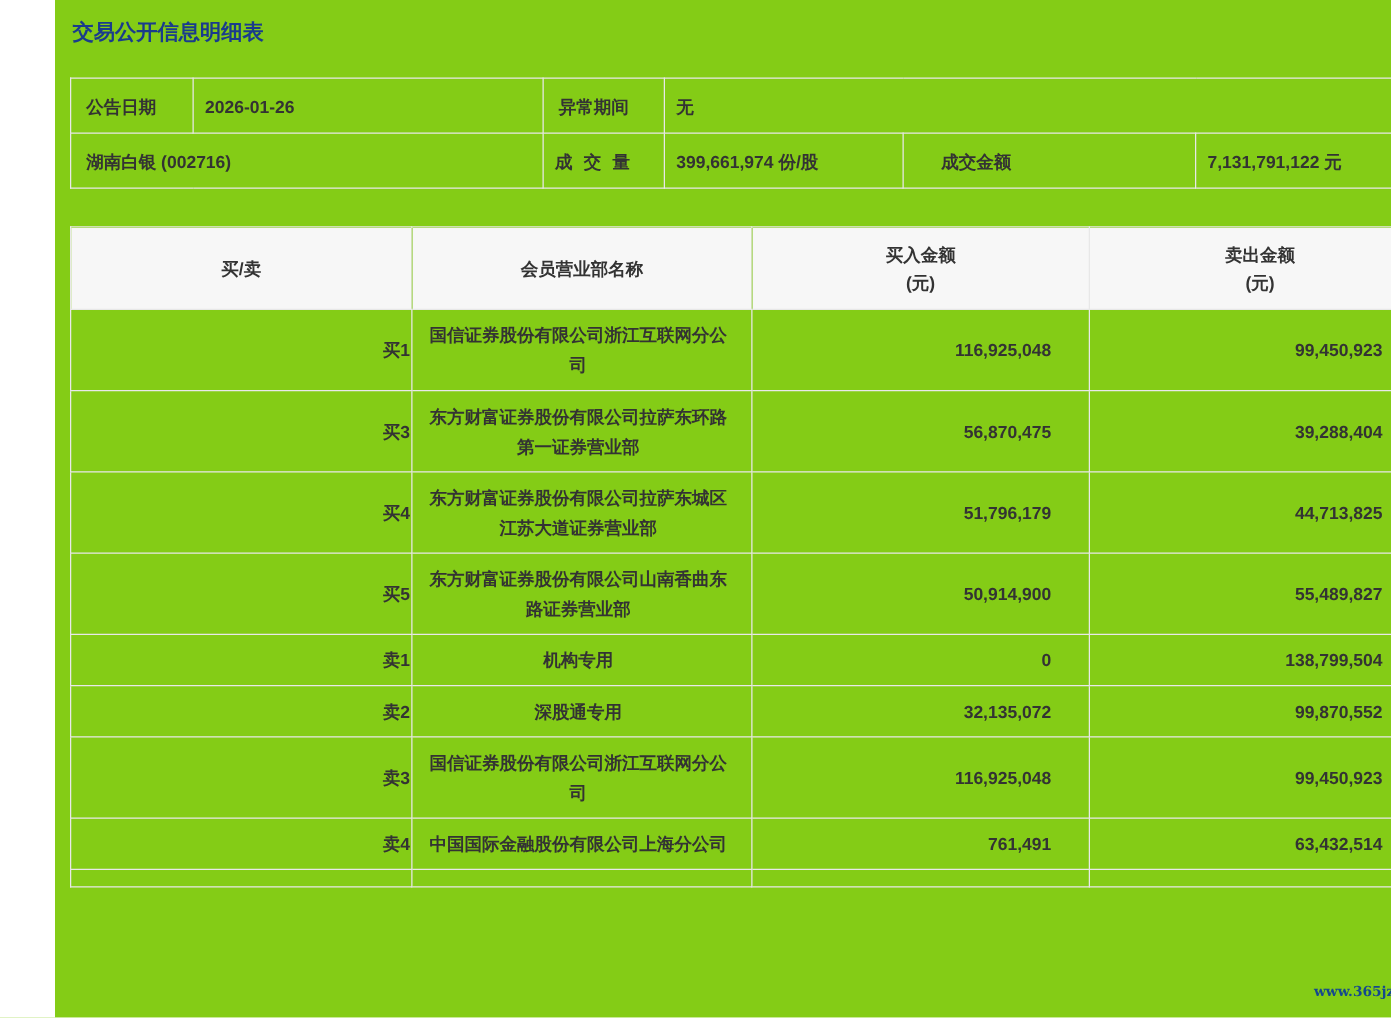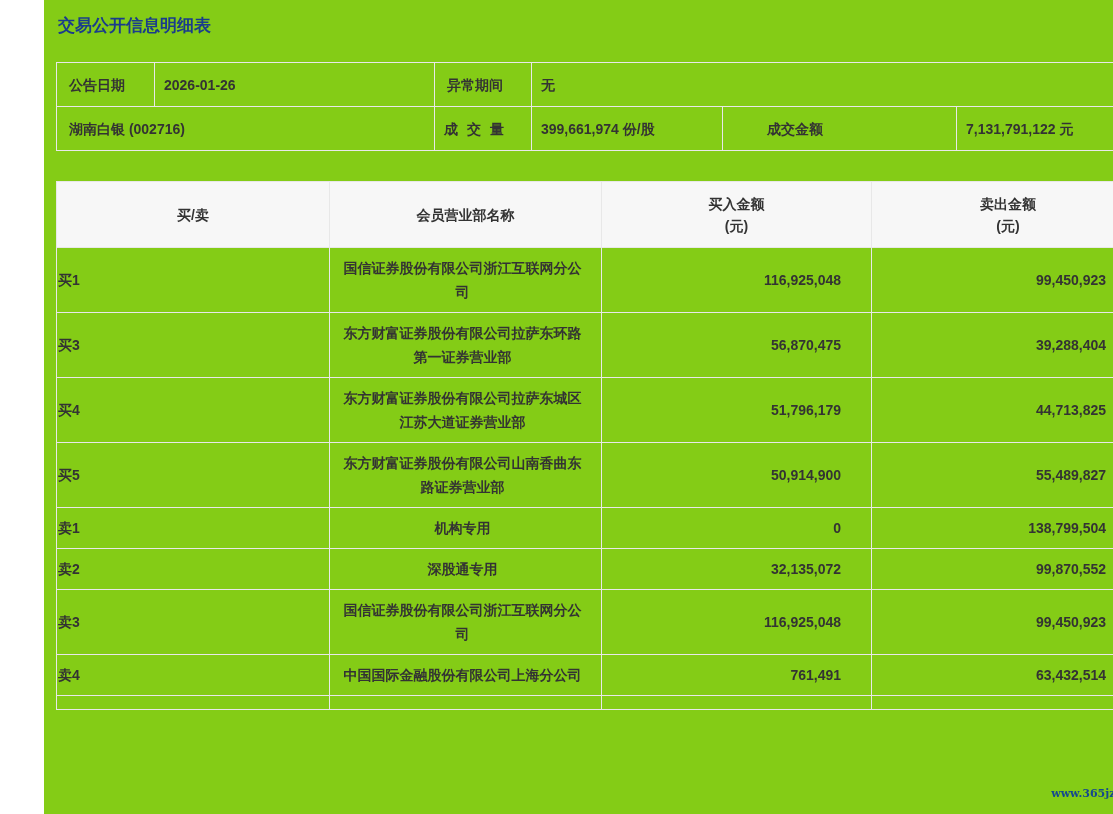--- a/index.html
+++ b/index.html
@@ -44,31 +44,31 @@
     overflow:hidden;
     vertical-align:middle;
     font-weight:bold;
     word-break:break-all;
   }
   
   .summary-table{margin-bottom:30px;}
   .summary-table tr{height:44px;}
   .summary-table td{padding:0 8px 0 9px;line-height:22px;}
   .summary-table td.lbl{padding-left:12px;}
-  .summary-table td.pad-lg{padding-left:44px;}
+  .summary-table td.pad-lg{padding-left:30px;}
   .summary-table td.spaced{letter-spacing:9px;padding-left:9px;}
   
   .detail-table thead tr{height:66px;}
   .detail-table th{
     background:var(--header-bg);
     text-align:center;
     line-height:22px;
   }
   .detail-table tbody td{line-height:24px;}
-  .detail-table .c-side{text-align:left;}
+  .detail-table .c-side{text-align:right;}
   .detail-table .c-branch{text-align:center;padding:8px 14px 8px 8px;}
   .detail-table .c-buy{text-align:right;padding-right:30px;}
   .detail-table .c-sell{text-align:right;padding-right:38px;}
   .detail-table tbody tr.partial{height:14px;}
   .watermark{
     position:absolute;
     right:12px;
     top:787px;
     font-family:"DejaVu Serif","Liberation Serif",serif;
     font-weight:bold;

